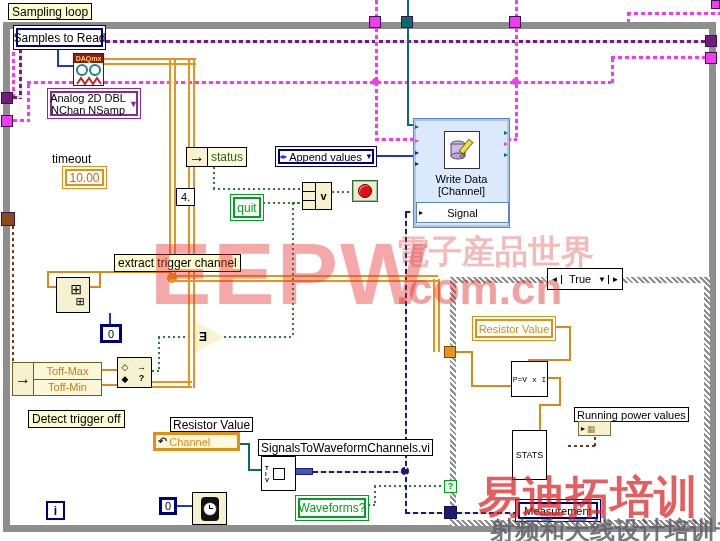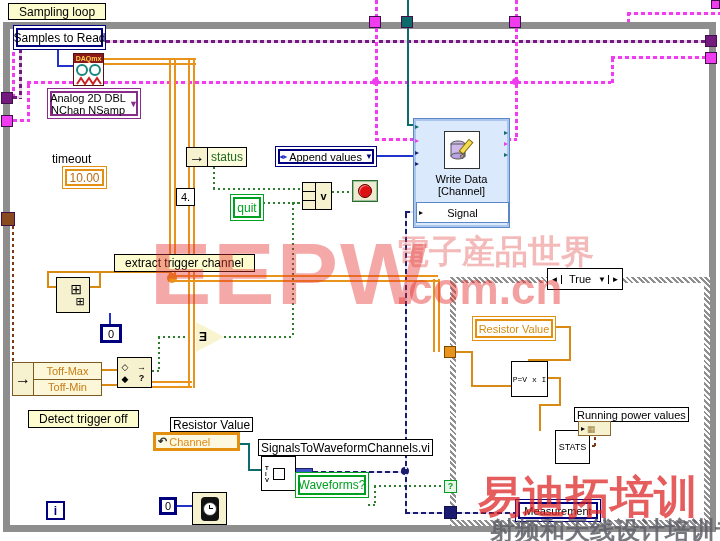--- a/index.html
+++ b/index.html
@@ -23,21 +23,21 @@
   .vbrn{width:2px;background:repeating-linear-gradient(180deg,#7a3a12 0 3px,transparent 3px 6px);}
   .hblu{height:2px;background:#2233cc;}.vblu{width:2px;background:#2233cc;}
   .dot{position:absolute;border-radius:50%;z-index:2;}
   
   .loop{position:absolute;left:3px;top:22px;width:713px;height:510px;
         border:7px solid #8e8e8e;box-sizing:border-box;z-index:1;}
   .cse{position:absolute;z-index:2;background:repeating-linear-gradient(45deg,#8f8f8f 0 2px,#fdfdfd 2px 4px);}
   .tun{position:absolute;z-index:4;border:1px solid #40104a;box-sizing:border-box;}
   
   .bx{position:absolute;z-index:3;box-sizing:border-box;display:flex;align-items:center;justify-content:center;}
-  .free{background:#fdfcce;border:1px solid #000;font-size:12px;padding:0 10px;white-space:nowrap;}
+  .free{background:#fdfcce;border:1px solid #000;font-size:12px;padding:0 3px;white-space:nowrap;}
   .name{background:#fff;border:1px solid #000;font-size:12px;padding:0 2px;white-space:nowrap;}
   .db{background:#fff;box-shadow:inset 0 0 0 1px var(--c),inset 0 0 0 3px #fff,inset 0 0 0 5px var(--c);}
   .icon{background:#f6f2cf;border:1px solid #000;}
   .whitebox{background:#fff;border:1px solid #000;}
   .wm{position:absolute;z-index:9;pointer-events:none;white-space:nowrap;font-weight:bold;}
 </style>
 </head>
 <body>
 
 <div id="stage">
@@ -268,21 +268,21 @@
   <div class="bx name" style="left:258px;top:439px;height:17px;">SignalsToWaveformChannels.vi</div>
   <div class="bx whitebox" style="left:261px;top:456px;width:35px;height:35px;padding:0;justify-content:flex-start;">
     <div style="display:flex;flex-direction:column;font-size:6px;font-weight:bold;line-height:6px;margin-left:3px;">
       <span>T</span>
         <span>I</span>
         <span>V</span>
     </div>
     <span style="width:10px;height:10px;border:1px solid #000;background:#fff;margin-left:4px;"></span>
   </div>
 
-  <div class="bx db" style="--c:#00A020;left:295px;top:472px;width:74px;height:26px;font-size:12px;color:#00a020;">
+  <div class="bx db" style="--c:#00A020;left:295px;top:495px;width:74px;height:26px;font-size:12px;color:#00a020;">
     <span>Waveforms?</span>
   </div>
 
   <div class="bx" style="left:159px;top:497px;width:18px;height:18px;background:#fff;border:3px solid #00007E;font-size:11px;">
     <span>0</span>
   </div>
   <div class="bx icon" style="left:192px;top:492px;width:35px;height:33px;">
     <div style="width:18px;height:24px;background:#111;border-radius:4px;display:flex;align-items:center;justify-content:center;">
       <span style="width:12px;height:12px;background:#fff;border-radius:50%;border:1px solid #333;position:relative;">
         <span style="position:absolute;left:5px;top:2px;width:1px;height:4px;background:#000;"></span>
@@ -312,21 +312,21 @@
   <span class="tun" style="left:444px;top:506px;width:13px;height:13px;background:#1b1b70;border-color:#10104a;"></span>
 
   <div class="bx db" style="--c:#E39010;left:472px;top:316px;width:84px;height:25px;font-size:11px;color:#d88a10;">
     <span>Resistor Value</span>
   </div>
 
   <div class="bx whitebox" style="left:511px;top:361px;width:37px;height:36px;font-size:8px;font-family:'Liberation Mono',monospace;">
     <span>P=V x I</span>
   </div>
 
-  <div class="bx whitebox" style="left:555px;top:430px;width:35px;height:34px;font-size:9px;">
+  <div class="bx whitebox" style="left:512px;top:430px;width:35px;height:50px;font-size:9px;">
     <span>STATS</span>
   </div>
 
   <div class="bx name" style="left:574px;top:407px;height:15px;font-size:11px;">Running power values</div>
   <div class="bx" style="left:578px;top:421px;width:33px;height:15px;background:#f6f2cf;border:1px solid #8a6a30;padding:0 2px;justify-content:flex-start;">
     <span style="font-size:8px;">▸</span>
     <span style="font-size:9px;color:#a08040;margin-left:2px;">▦</span>
   </div>
 
   <div class="bx db" style="--c:#00007E;left:515px;top:499px;width:86px;height:23px;font-size:11px;z-index:4;">

